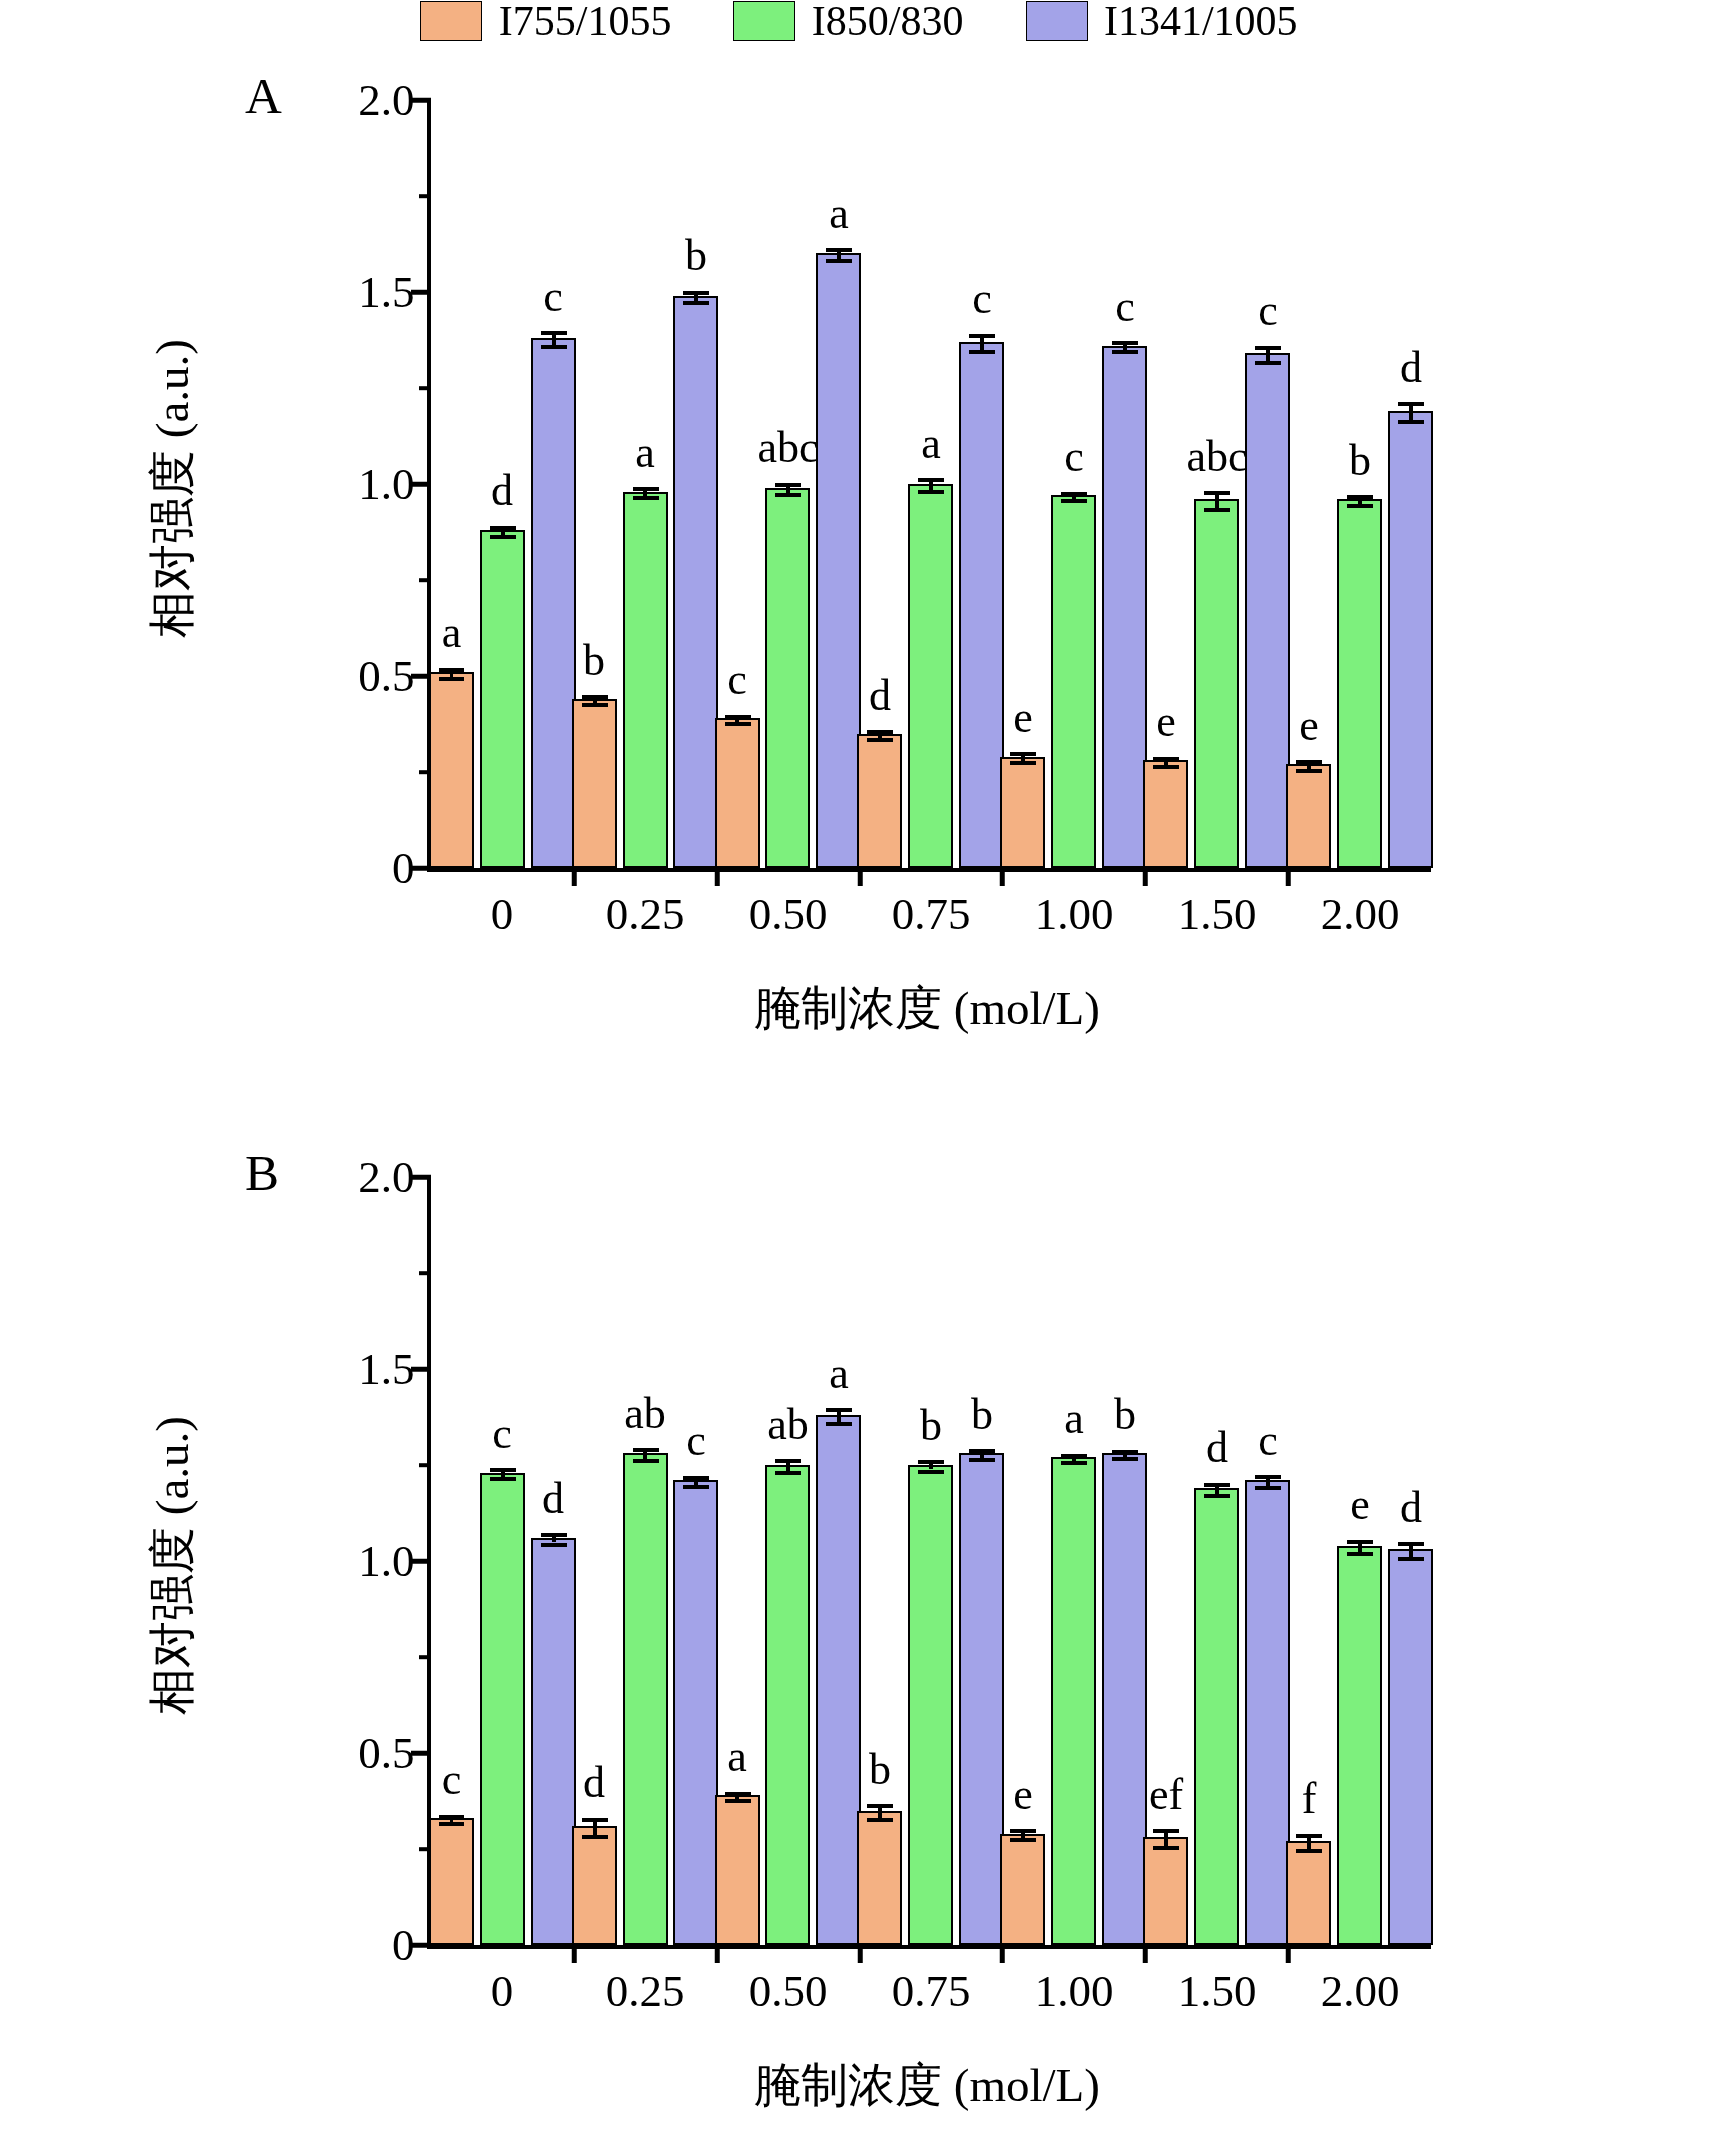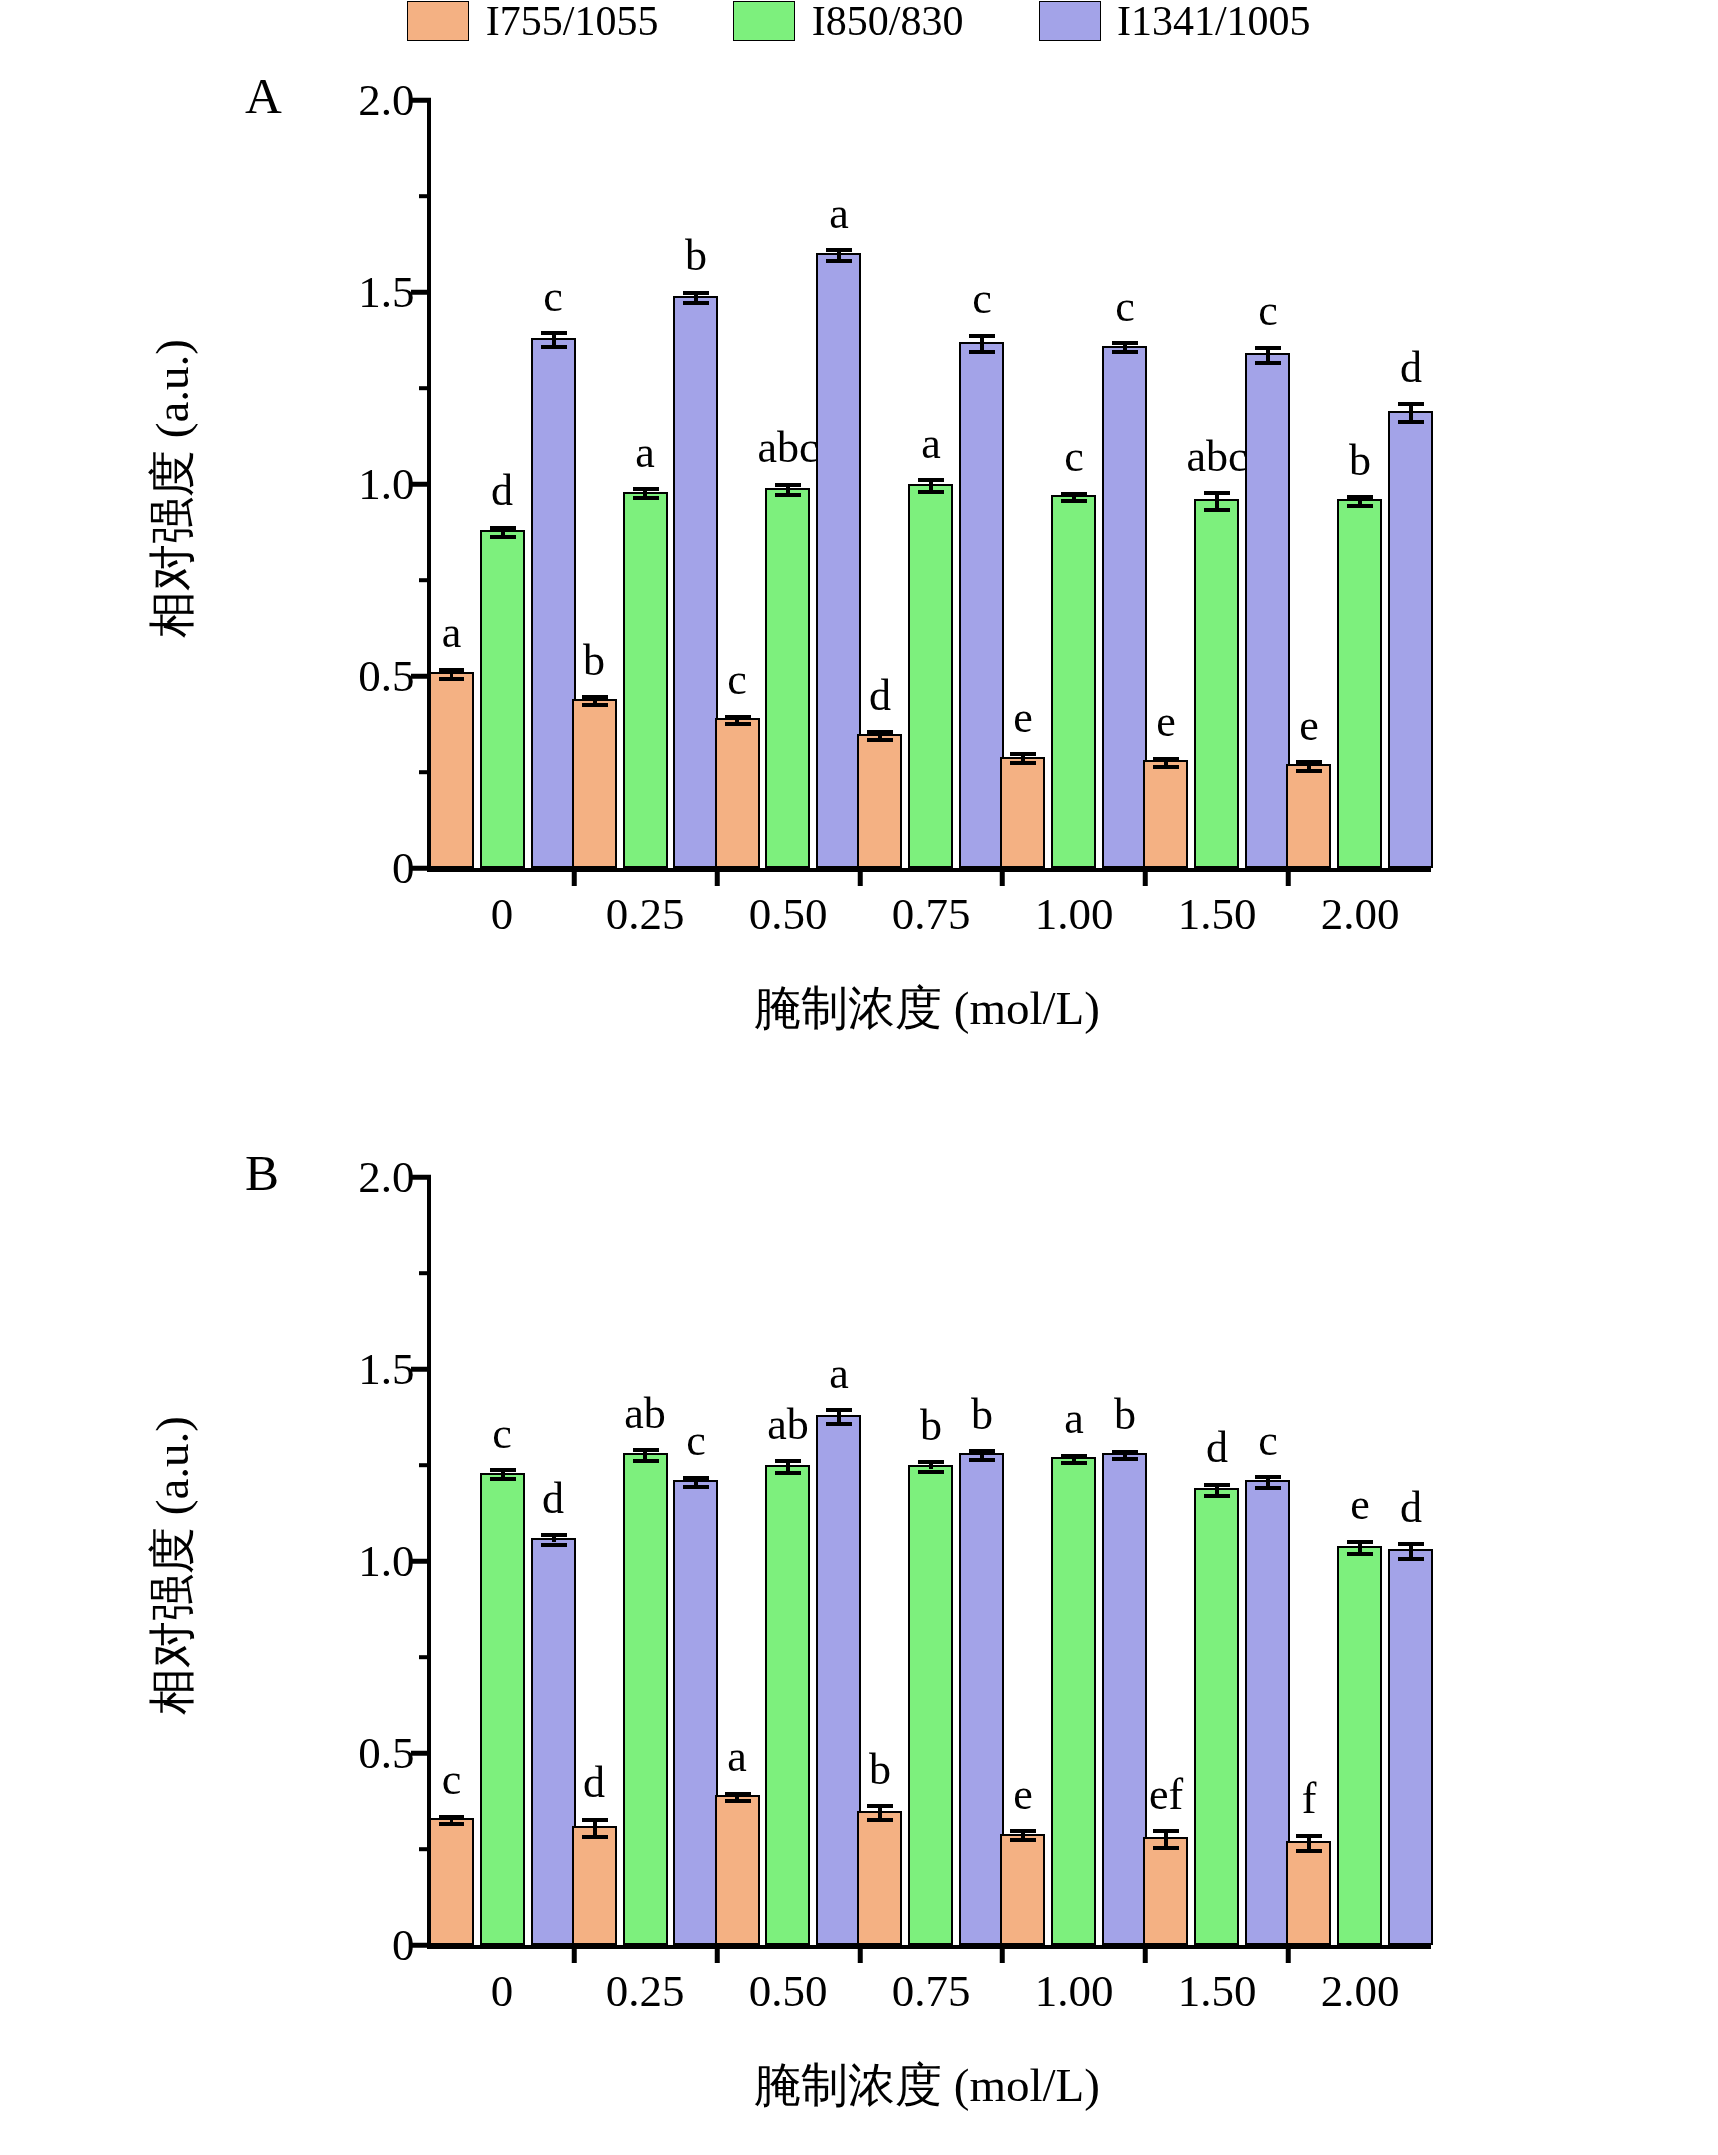--- a/index.html
+++ b/index.html
@@ -19,21 +19,21 @@
     position: relative;
     width: 1718px;
     height: 1077px;
   }
   
   .legend {
     position: absolute;
     display: flex;
     align-items: center;
     justify-content: center;
-    gap: 13px;
+    gap: 0;
     width: 100%;
     top: 0;
     left: 0;
   }
   .legend-item {
     display: flex;
     align-items: center;
     margin: 0 31px;
   }
   .legend-swatch {

